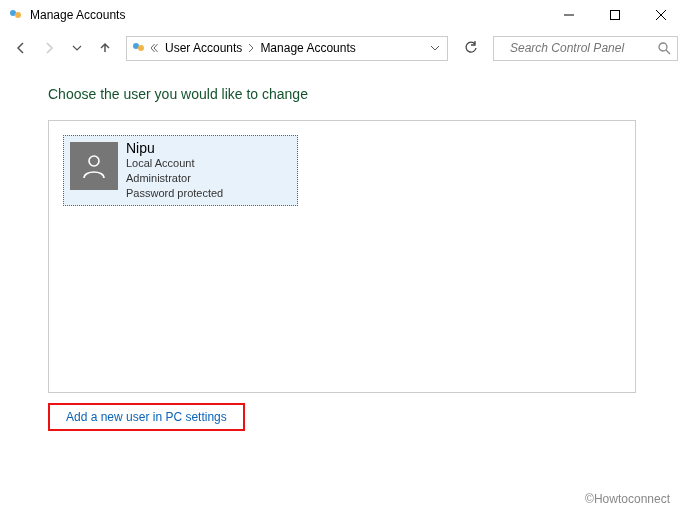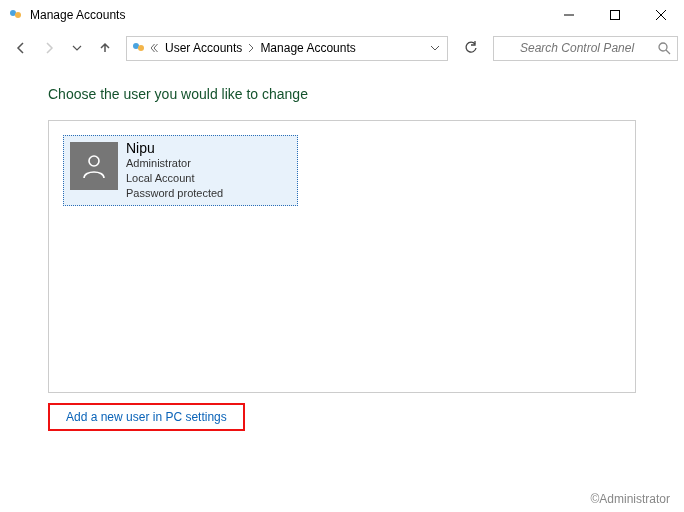--- a/index.html
+++ b/index.html
@@ -84,21 +84,21 @@
     width:25px; height:25px;
     display:flex; align-items:center; justify-content:center;
     color:#333;
     margin-right:4px;
   }
   .searchbox {
     width: 185px;
     border: 1px solid #ccc;
     height:25px;
     display:flex; align-items:center;
-    padding:0 24px;
+    padding:0 14px;
     color:#777;
     position:relative;
   }
   .searchbox input {
     border:none; outline:none; width:100%; font-size:12px;
     font-style: italic;
     color:#888;
     background: transparent;
   }
   .searchbox .search-icon {
@@ -265,25 +265,25 @@
   <div class="user-panel">
     <div class="user-tile">
       <div class="user-avatar">
         <svg width="30" height="30" viewBox="0 0 30 30">
           <circle cx="15" cy="10" r="5" fill="none" stroke="#fff" stroke-width="1.6"></circle>
           <path d="M5 27 C5 19 25 19 25 27" fill="none" stroke="#fff" stroke-width="1.6"></path>
         </svg>
       </div>
       <div class="user-info">
         <div class="user-name">Nipu</div>
+        <div class="user-line">Local Account</div>
         <div class="user-line">Administrator</div>
-        <div class="user-line">Local Account</div>
         <div class="user-line">Password protected</div>
       </div>
     </div>
   </div>
 
   <div class="add-link-wrap">
     <span class="add-link">Add a new user in PC settings</span>
   </div>
 </div>
 
-<div class="watermark">©Administrator</div>
+<div class="watermark">©Howtoconnect</div>
 
 </body></html>

